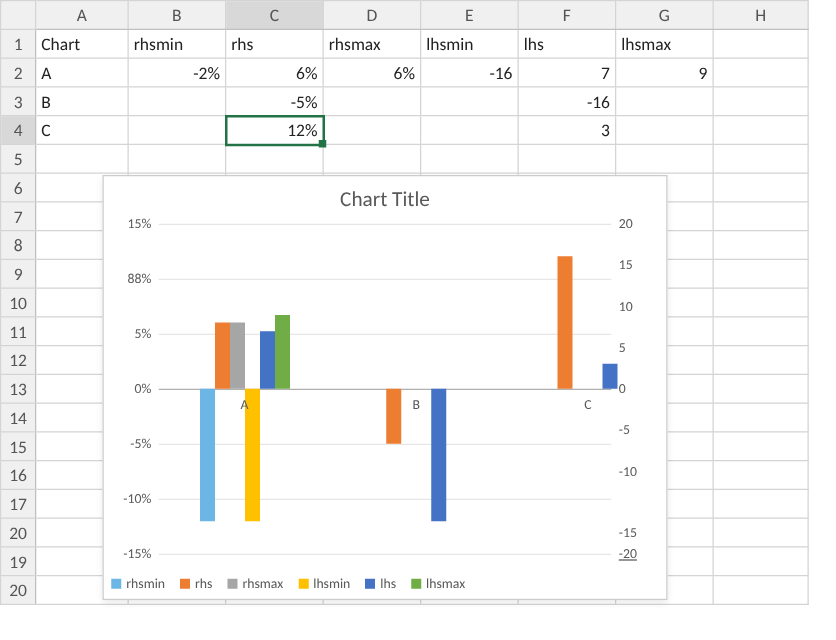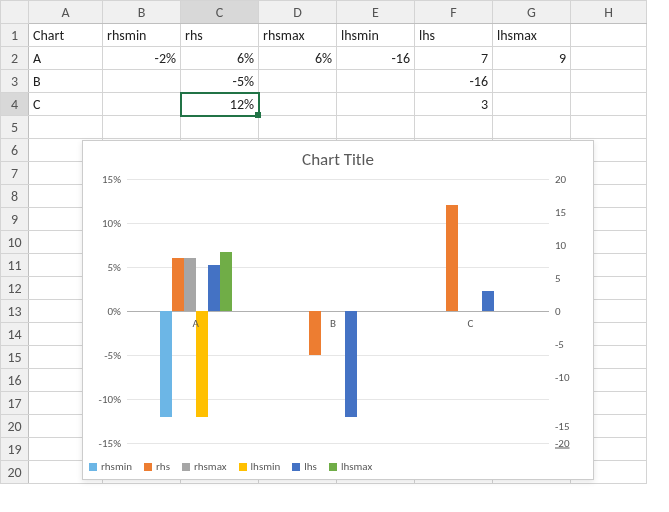--- a/index.html
+++ b/index.html
@@ -66,21 +66,21 @@
   .cD { width: 78px; }
   .cE { width: 78px; }
   .cF { width: 78px; }
   .cG { width: 78px; }
   .cH { width: 76px; }
 
   .chart {
     position: absolute;
     left: 82px;
     top: 140px;
-    width: 512px;
+    width: 452px;
     height: 340px;
     background: #fff;
     border: 1px solid #ccc;
     box-shadow: 0 2px 6px rgba(0,0,0,0.1);
   }
   .chart-title {
     text-align: center;
     font-size: 17px;
     color: #595959;
     padding: 8px 0 4px 0;
@@ -380,21 +380,21 @@
   </table>
 
 <div class="chart">
   <div class="chart-title">Chart Title</div>
   <div class="y-left" id="yleft">
       <div class="y-tick" style="top: 264px;">-15%</div>
       <div class="y-tick" style="top: 220px;">-10%</div>
       <div class="y-tick" style="top: 176px;">-5%</div>
       <div class="y-tick" style="top: 132px;">0%</div>
       <div class="y-tick" style="top: 88px;">5%</div>
-      <div class="y-tick" style="top: 44px;">10%</div>
+      <div class="y-tick" style="top: 44px;">88%</div>
       <div class="y-tick" style="top: 0px;">15%</div>
     </div>
   <div class="y-right" id="yright">
       <div class="y-tick" style="top: 264px; text-decoration: underline;">-20</div>
       <div class="y-tick" style="top: 247px;">-15</div>
       <div class="y-tick" style="top: 198px;">-10</div>
       <div class="y-tick" style="top: 165px;">-5</div>
       <div class="y-tick" style="top: 132px;">0</div>
       <div class="y-tick" style="top: 99px;">5</div>
       <div class="y-tick" style="top: 66px;">10</div>

